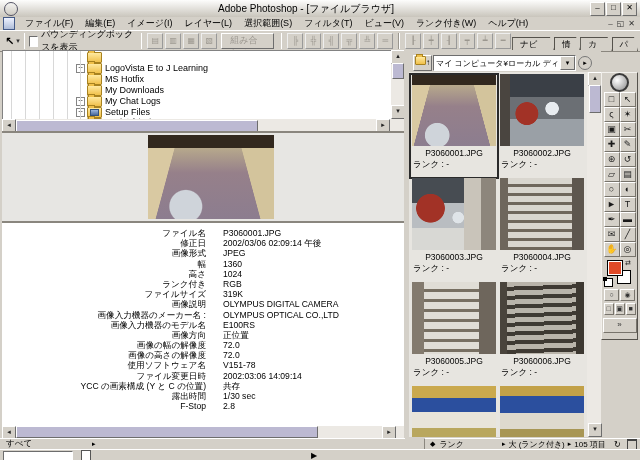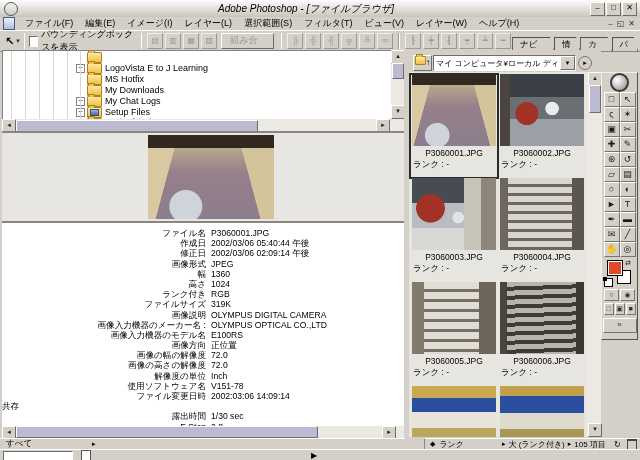--- a/index.html
+++ b/index.html
@@ -6,21 +6,21 @@
   #app{position:relative;width:640px;height:460px;background:#d4d0c8;
        font-family:"Liberation Sans","DejaVu Sans",sans-serif;font-size:9px;color:#000;
        overflow:hidden;outline:1px solid #555;}
   .abs{position:absolute;}
   
   .titlebar{left:0;top:0;width:640px;height:17px;background:linear-gradient(180deg,#fdfdfc,#c9c5bc);
             display:flex;align-items:center;border-bottom:1px solid #9a968e;}
   .appicon{width:12px;height:12px;margin:0 4px;border-radius:50%;
            background:radial-gradient(circle at 35% 35%,#dfe9f5 0 25%,#4a6a9a 60%,#223;);
            border:1px solid #556;}
-  .title{flex:1;text-align:center;font-size:10px;font-style:italic;}
+  .title{flex:1;text-align:center;font-size:10px;}
   .winbtns{display:flex;gap:1px;margin-right:3px;}
   .wbtn{width:13px;height:12px;background:#d4d0c8;border:1px solid;border-color:#fff #6d6d6d #6d6d6d #fff;
         font-size:8px;line-height:10px;text-align:center;}
   
   .menubar{left:0;top:17px;width:640px;height:13px;background:#d4d0c8;display:flex;align-items:center;
            border-bottom:1px solid #b7b3ab;}
   .docicon{width:10px;height:11px;margin:0 4px 0 3px;background:linear-gradient(180deg,#eef2ff,#aebcd8);
            border:1px solid #445a88;}
   .menu-item{padding:0 6px;font-size:9px;}
   .docbtns{margin-left:auto;display:flex;gap:4px;margin-right:5px;color:#333;font-size:8px;}
@@ -61,21 +61,21 @@
         border-color:#fff #6d6d6d #6d6d6d #fff;font-size:7px;line-height:10px;text-align:center;color:#222;}
   .sthumb{position:absolute;background:#bcb9d2;border:1px solid;border-color:#fff #6d6d6d #6d6d6d #fff;}
   .tree-vsb{left:391px;top:50px;width:13px;height:69px;}
   .tree-hsb{left:2px;top:119px;width:402px;height:13px;}
   .meta-hsb{left:2px;top:426px;width:402px;height:12px;}
   .divider{left:2px;width:402px;height:2px;background:#8a867e;border-bottom:1px solid #fff;}
   .previewpane{left:2px;top:133px;width:402px;height:88px;background:#e7e6e3;}
   .photo{background-color:#8d7f8b;}
   .previewphoto{left:146px;top:2px;width:126px;height:84px;}
   .metapane{left:2px;top:223px;width:402px;height:203px;background:#fff;overflow:hidden;padding-top:5px;box-sizing:border-box;}
-  .meta-row{display:flex;height:10.2px;line-height:10.2px;font-size:8.6px;white-space:nowrap;}
+  .meta-row{display:flex;height:10.2px;line-height:10.2px;font-size:8.6px;white-space:nowrap;gap:12px;}
   .meta-label{width:204px;text-align:right;padding-right:5px;flex:0 0 204px;}
   .meta-value{text-align:left;}
   .filterbar{left:0;top:438px;width:405px;height:10px;background:#d4d0c8;border-top:1px solid #fff;
              display:flex;align-items:center;font-size:8.5px;}
   .filterbar .flabel{margin-left:6px;}
   .filterbar .farrow{margin-left:60px;font-size:7px;}
   .splitter{left:404px;top:50px;width:5px;height:388px;background:#d4d0c8;}
   
   .pathstrip{left:409px;top:50px;width:192px;height:22px;background:#d4d0c8;}
   .upbtn{left:413px;top:55px;width:17px;height:14px;background:#d4d0c8;border:1px solid;
@@ -178,21 +178,21 @@
   <div class="abs menubar">
     <div class="docicon"></div>
     <div style="display:flex;">
         <span class="menu-item">ファイル(F)</span>
         <span class="menu-item">編集(E)</span>
         <span class="menu-item">イメージ(I)</span>
         <span class="menu-item">レイヤー(L)</span>
         <span class="menu-item">選択範囲(S)</span>
         <span class="menu-item">フィルタ(T)</span>
         <span class="menu-item">ビュー(V)</span>
-        <span class="menu-item">レイヤー(W)</span>
+        <span class="menu-item">ランク付き(W)</span>
         <span class="menu-item">ヘルプ(H)</span>
       </div>
     <div class="docbtns">
       <span>–</span>
       <span>◱</span>
       <span>✕</span>
     </div>
   </div>
 
   <div class="abs optionsbar">
@@ -303,24 +303,20 @@
   </div>
   <div class="abs divider" style="top:221px"></div>
 
   <div class="abs metapane">
     <div>
         <div class="meta-row">
         <span class="meta-label">ファイル名</span>
         <span class="meta-value">P3060001.JPG</span>
       </div>
         <div class="meta-row">
-        <span class="meta-label">作成日</span>
-        <span class="meta-value">2002/03/06 05:40:44 午後</span>
-      </div>
-        <div class="meta-row">
         <span class="meta-label">修正日</span>
         <span class="meta-value">2002/03/06 02:09:14 午後</span>
       </div>
         <div class="meta-row">
         <span class="meta-label">画像形式</span>
         <span class="meta-value">JPEG</span>
       </div>
         <div class="meta-row">
         <span class="meta-label">幅</span>
         <span class="meta-value">1360</span>
@@ -355,32 +351,29 @@
       </div>
         <div class="meta-row">
         <span class="meta-label">画像の幅の解像度</span>
         <span class="meta-value">72.0</span>
       </div>
         <div class="meta-row">
         <span class="meta-label">画像の高さの解像度</span>
         <span class="meta-value">72.0</span>
       </div>
         <div class="meta-row">
-        <span class="meta-label">解像度の単位</span>
-        <span class="meta-value">Inch</span>
-      </div>
-        <div class="meta-row">
         <span class="meta-label">使用ソフトウェア名</span>
         <span class="meta-value">V151-78</span>
       </div>
         <div class="meta-row">
         <span class="meta-label">ファイル変更日時</span>
         <span class="meta-value">2002:03:06 14:09:14</span>
       </div>
         <div class="meta-row">
+        <span class="meta-label">YCC の画素構成 (Y と C の位置)</span>
         <span class="meta-value">共存</span>
       </div>
         <div class="meta-row">
         <span class="meta-label">露出時間</span>
         <span class="meta-value">1/30 sec</span>
       </div>
         <div class="meta-row">
         <span class="meta-label">F-Stop</span>
         <span class="meta-value">2.8</span>
       </div>

